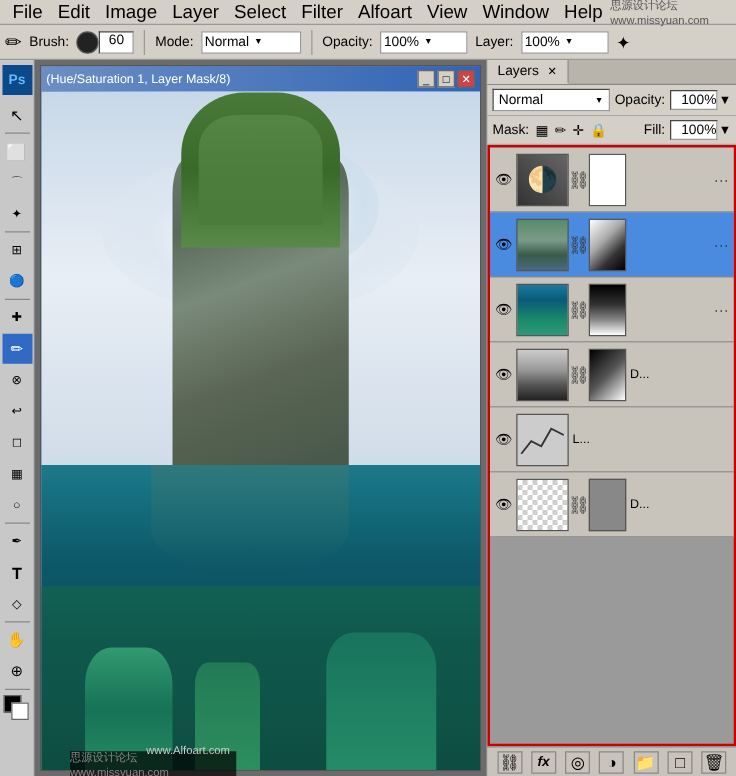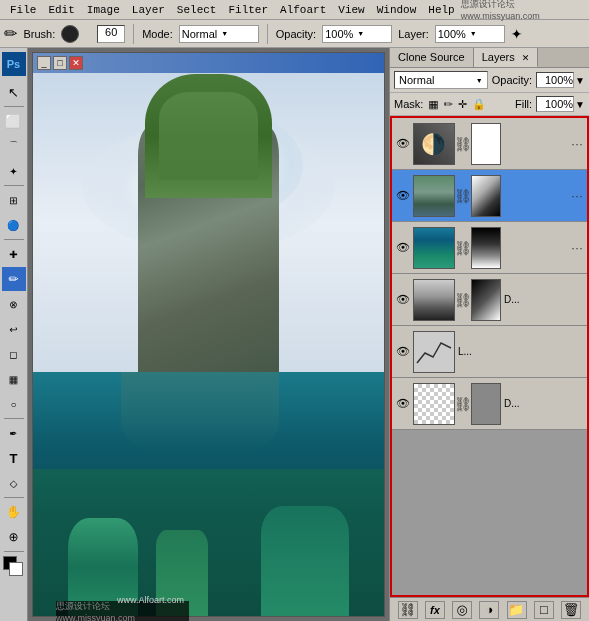--- a/index.html
+++ b/index.html
@@ -1,20 +1,20 @@
 <!DOCTYPE html>
 <html><head>
   <meta charset="utf-8">
   <style>
     * { margin: 0; padding: 0; box-sizing: border-box; }
     body { width: 589px; height: 621px; overflow: hidden; background: #4a4a4a; font-family: Arial, sans-serif; font-size: 11px; color: #000; }
 
     
     #menu-bar { background: #d4d0c8; height: 20px; display: flex; align-items: center; padding: 0 4px; border-bottom: 1px solid #999; }
-    .menu-item { padding: 2px 6px; font-size: 11px; cursor: pointer; white-space: nowrap; font-family: Liberation Mono, monospace; }
+    .menu-item { padding: 2px 6px; font-size: 15px; cursor: pointer; white-space: nowrap; }
 
     
     #options-bar { background: #d4d0c8; height: 28px; display: flex; align-items: center; padding: 0 4px; border-bottom: 1px solid #999; gap: 6px; }
     .opt-input { height: 18px; width: 40px; border: 1px inset #999; background: white; font-size: 11px; text-align: center; }
     .opt-dropdown { height: 18px; min-width: 70px; border: 1px solid #999; background: white; font-size: 11px; display: flex; align-items: center; padding: 0 2px; cursor: pointer; }
     .opt-dropdown::after { content: '▼'; font-size: 7px; margin-left: 4px; }
     .brush-preview { width: 18px; height: 18px; border-radius: 50%; background: #222; border: 1px solid #555; display: inline-block; }
     .opt-separator { width: 1px; height: 20px; background: #999; margin: 0 2px; }
 
     
@@ -109,21 +109,21 @@
   <span class="menu-item">Alfoart</span>
   <span class="menu-item">View</span>
   <span class="menu-item">Window</span>
   <span class="menu-item">Help</span>
   <span style="margin-left:auto; font-size:9px; color:#555;">思源设计论坛 www.missyuan.com</span>
 </div>
 
 <div id="options-bar">
   <span style="font-size:16px; cursor:pointer;">✏</span>
   <span>Brush:</span>
-  <div style="display:flex;align-items:flex-end;gap:18px;">
+  <div style="display:flex;align-items:flex-end;gap:0;">
     <div class="brush-preview"></div>
     <span class="opt-input" style="width:28px;">60</span>
   </div>
   <div class="opt-separator"></div>
   <span>Mode:</span>
   <div class="opt-dropdown" style="width:80px;">
     <span>Normal</span>
   </div>
   <div class="opt-separator"></div>
   <span>Opacity:</span>
@@ -170,20 +170,21 @@
 
     <div style="width:22px;height:20px;position:relative;margin-top:2px;">
       <div style="position:absolute;top:0;left:0;width:14px;height:14px;background:#000;border:1px solid #666;"></div>
       <div style="position:absolute;top:6px;left:6px;width:14px;height:14px;background:#fff;border:1px solid #666;"></div>
     </div>
   </div>
 
   <div id="canvas-area">
     <div id="canvas-window">
       <div id="canvas-titlebar">
+        <span>(Hue/Saturation 1, Layer Mask/8)</span>
         <div class="win-btns">
           <div class="win-btn minimize">_</div>
           <div class="win-btn maximize">□</div>
           <div class="win-btn close">✕</div>
         </div>
       </div>
       <div id="canvas-content">
 
         <div class="canvas-image">
           <div class="sky-bg"></div>
@@ -216,23 +217,20 @@
       <span>思源设计论坛 www.missyuan.com</span>
     </div>
     <div id="watermark-right">
       <span>www.Alfoart.com</span>
     </div>
   </div>
 
   <div id="layers-panel">
 
     <div id="panel-tabs">
-      <div class="panel-tab">
-        <span>Clone Source</span>
-      </div>
       <div class="panel-tab active">
         <span>Layers</span>
         <span class="panel-tab-close">✕</span>
       </div>
     </div>
 
     <div id="layers-mode-row">
       <div class="layers-dropdown" style="flex:1;">
         <span>Normal</span>
       </div>

